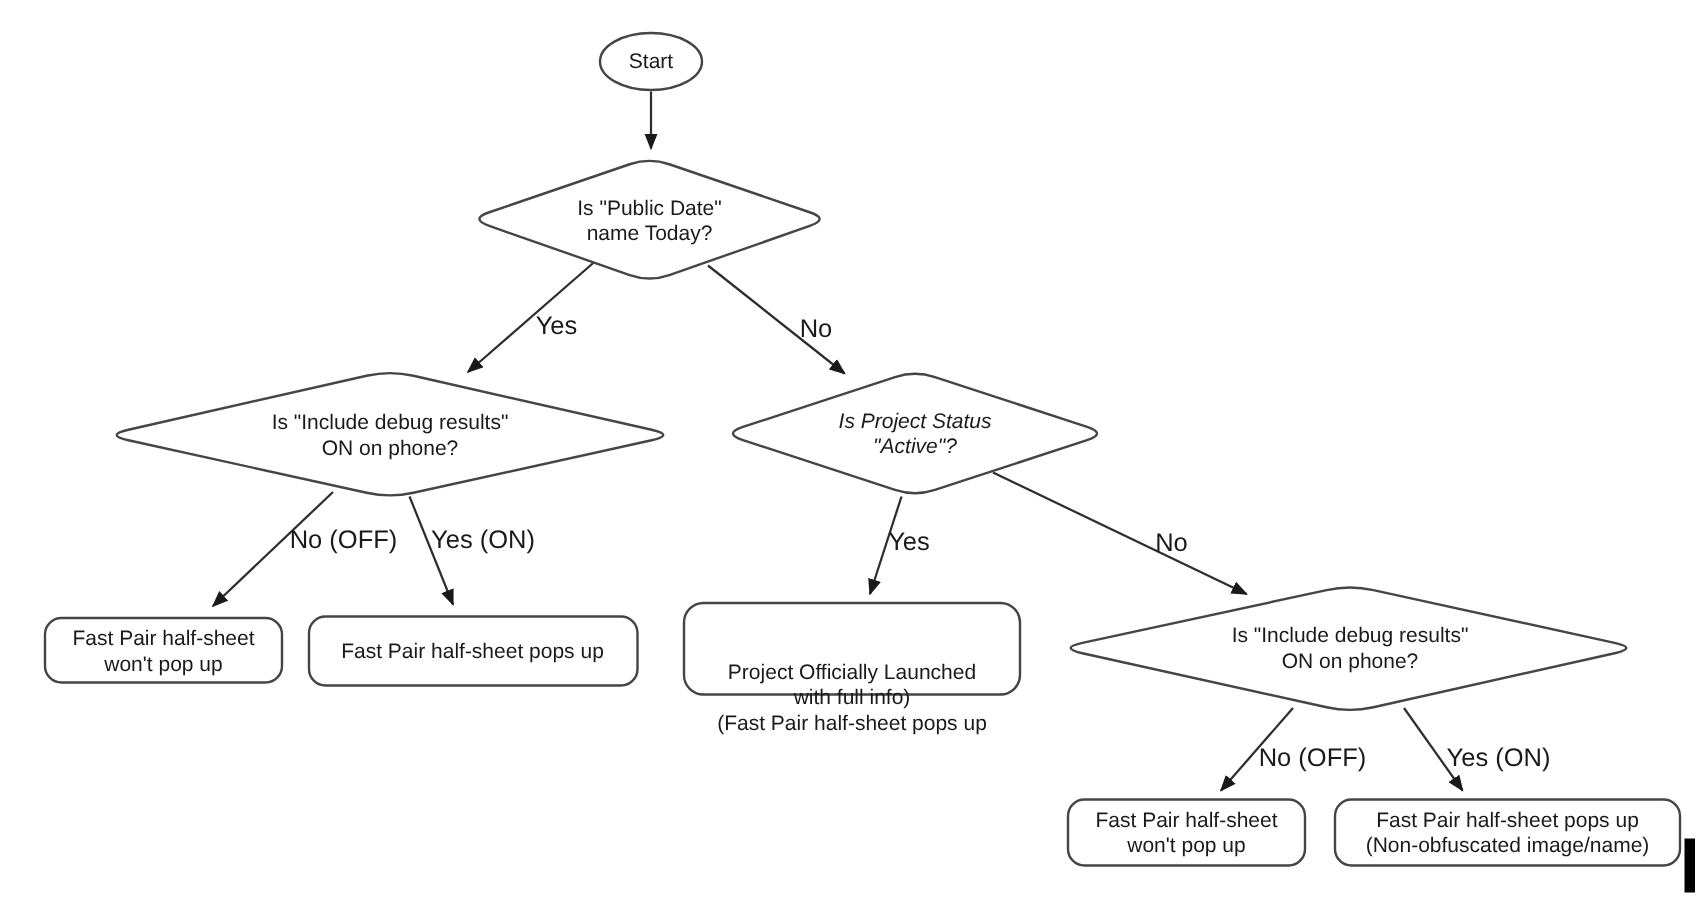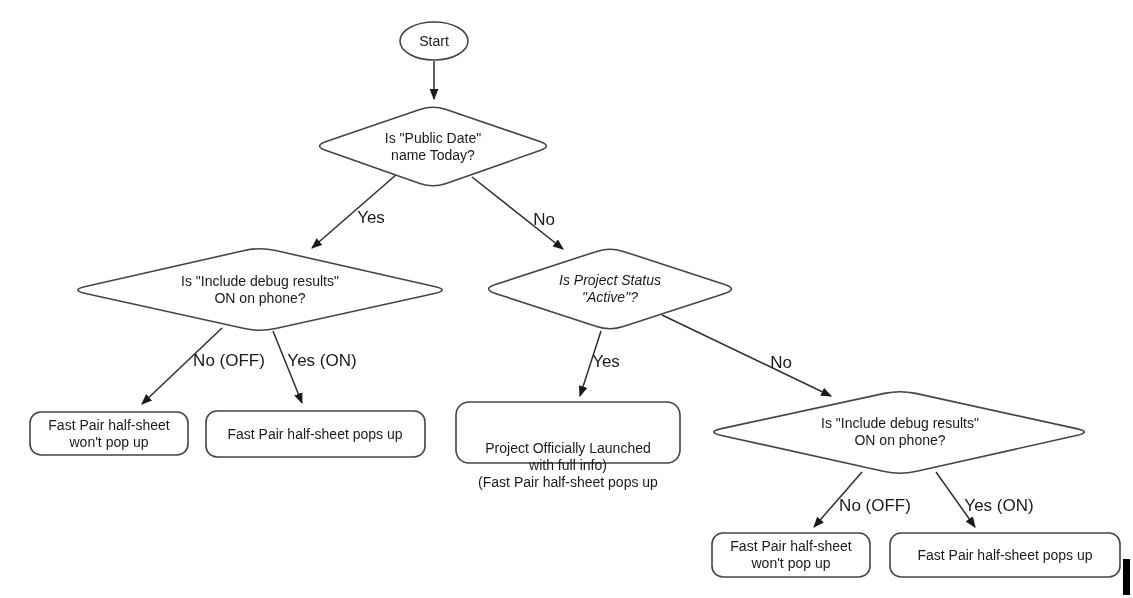--- a/index.html
+++ b/index.html
@@ -134,20 +134,21 @@
     <div>(Fast Pair half-sheet pops up</div>
   </div>
 
   <div class="label" style="left:791px; top:555px;">
     <div>Fast Pair half-sheet</div>
     <div>won't pop up</div>
   </div>
 
   <div class="label" style="left:1005px; top:555px;">
     <div>Fast Pair half-sheet pops up</div>
+    <div>(Non-obfuscated image/name)</div>
   </div>
 
   <div class="label edge-label" style="left:371px; top:217px;">Yes</div>
   <div class="label edge-label" style="left:544px; top:219px;">No</div>
   <div class="label edge-label" style="left:229px; top:360px;">No (OFF)</div>
   <div class="label edge-label" style="left:322px; top:360px;">Yes (ON)</div>
   <div class="label edge-label" style="left:606px; top:361px;">Yes</div>
   <div class="label edge-label" style="left:781px; top:362px;">No</div>
   <div class="label edge-label" style="left:875px; top:505px;">No (OFF)</div>
   <div class="label edge-label" style="left:999px; top:505px;">Yes (ON)</div>

